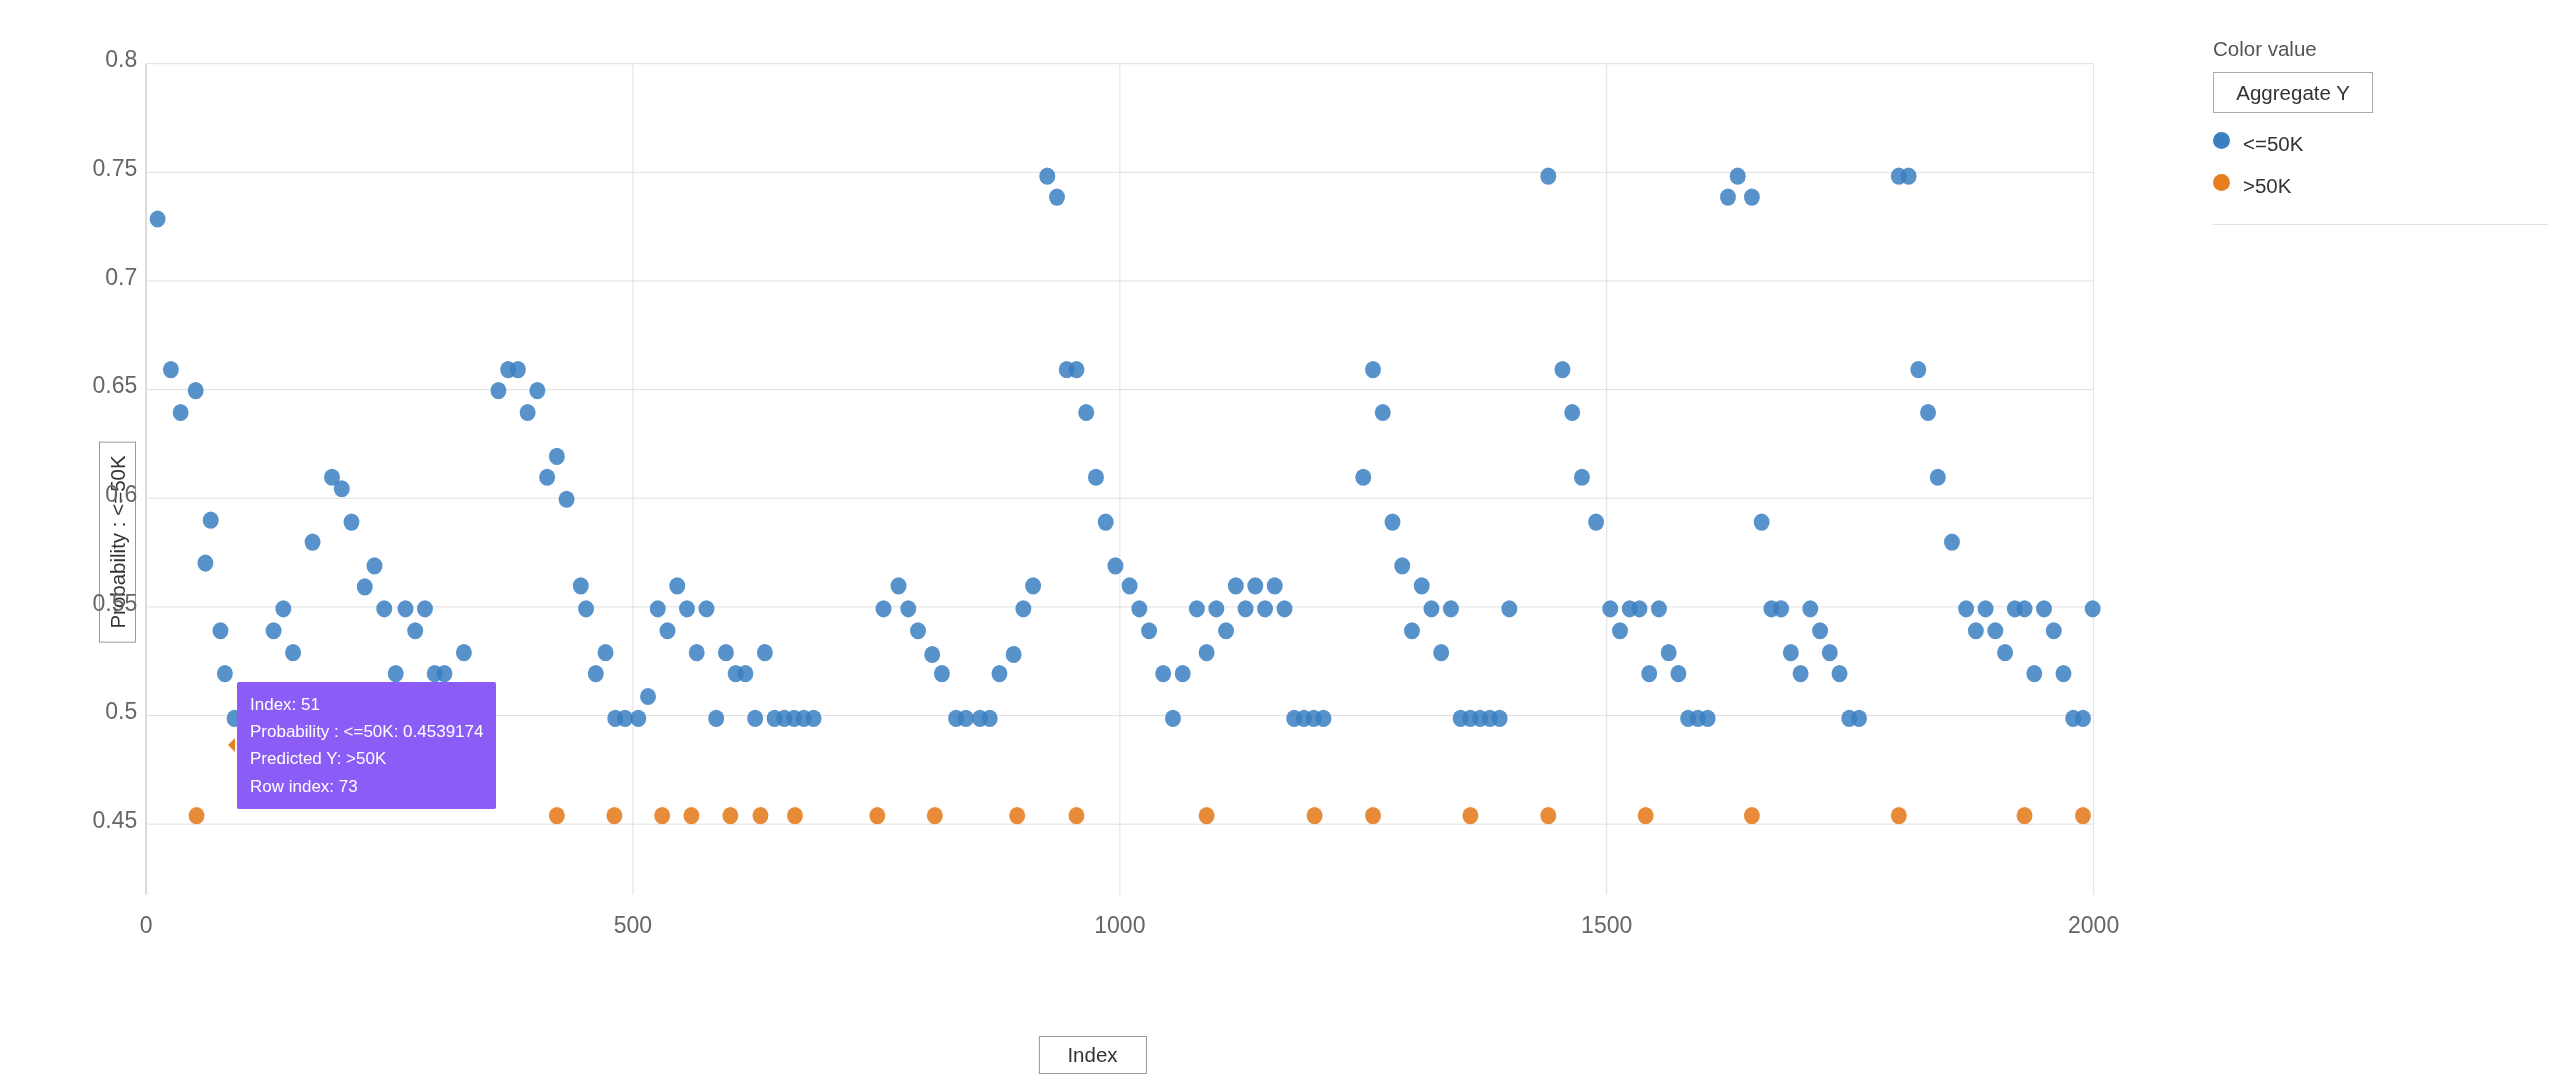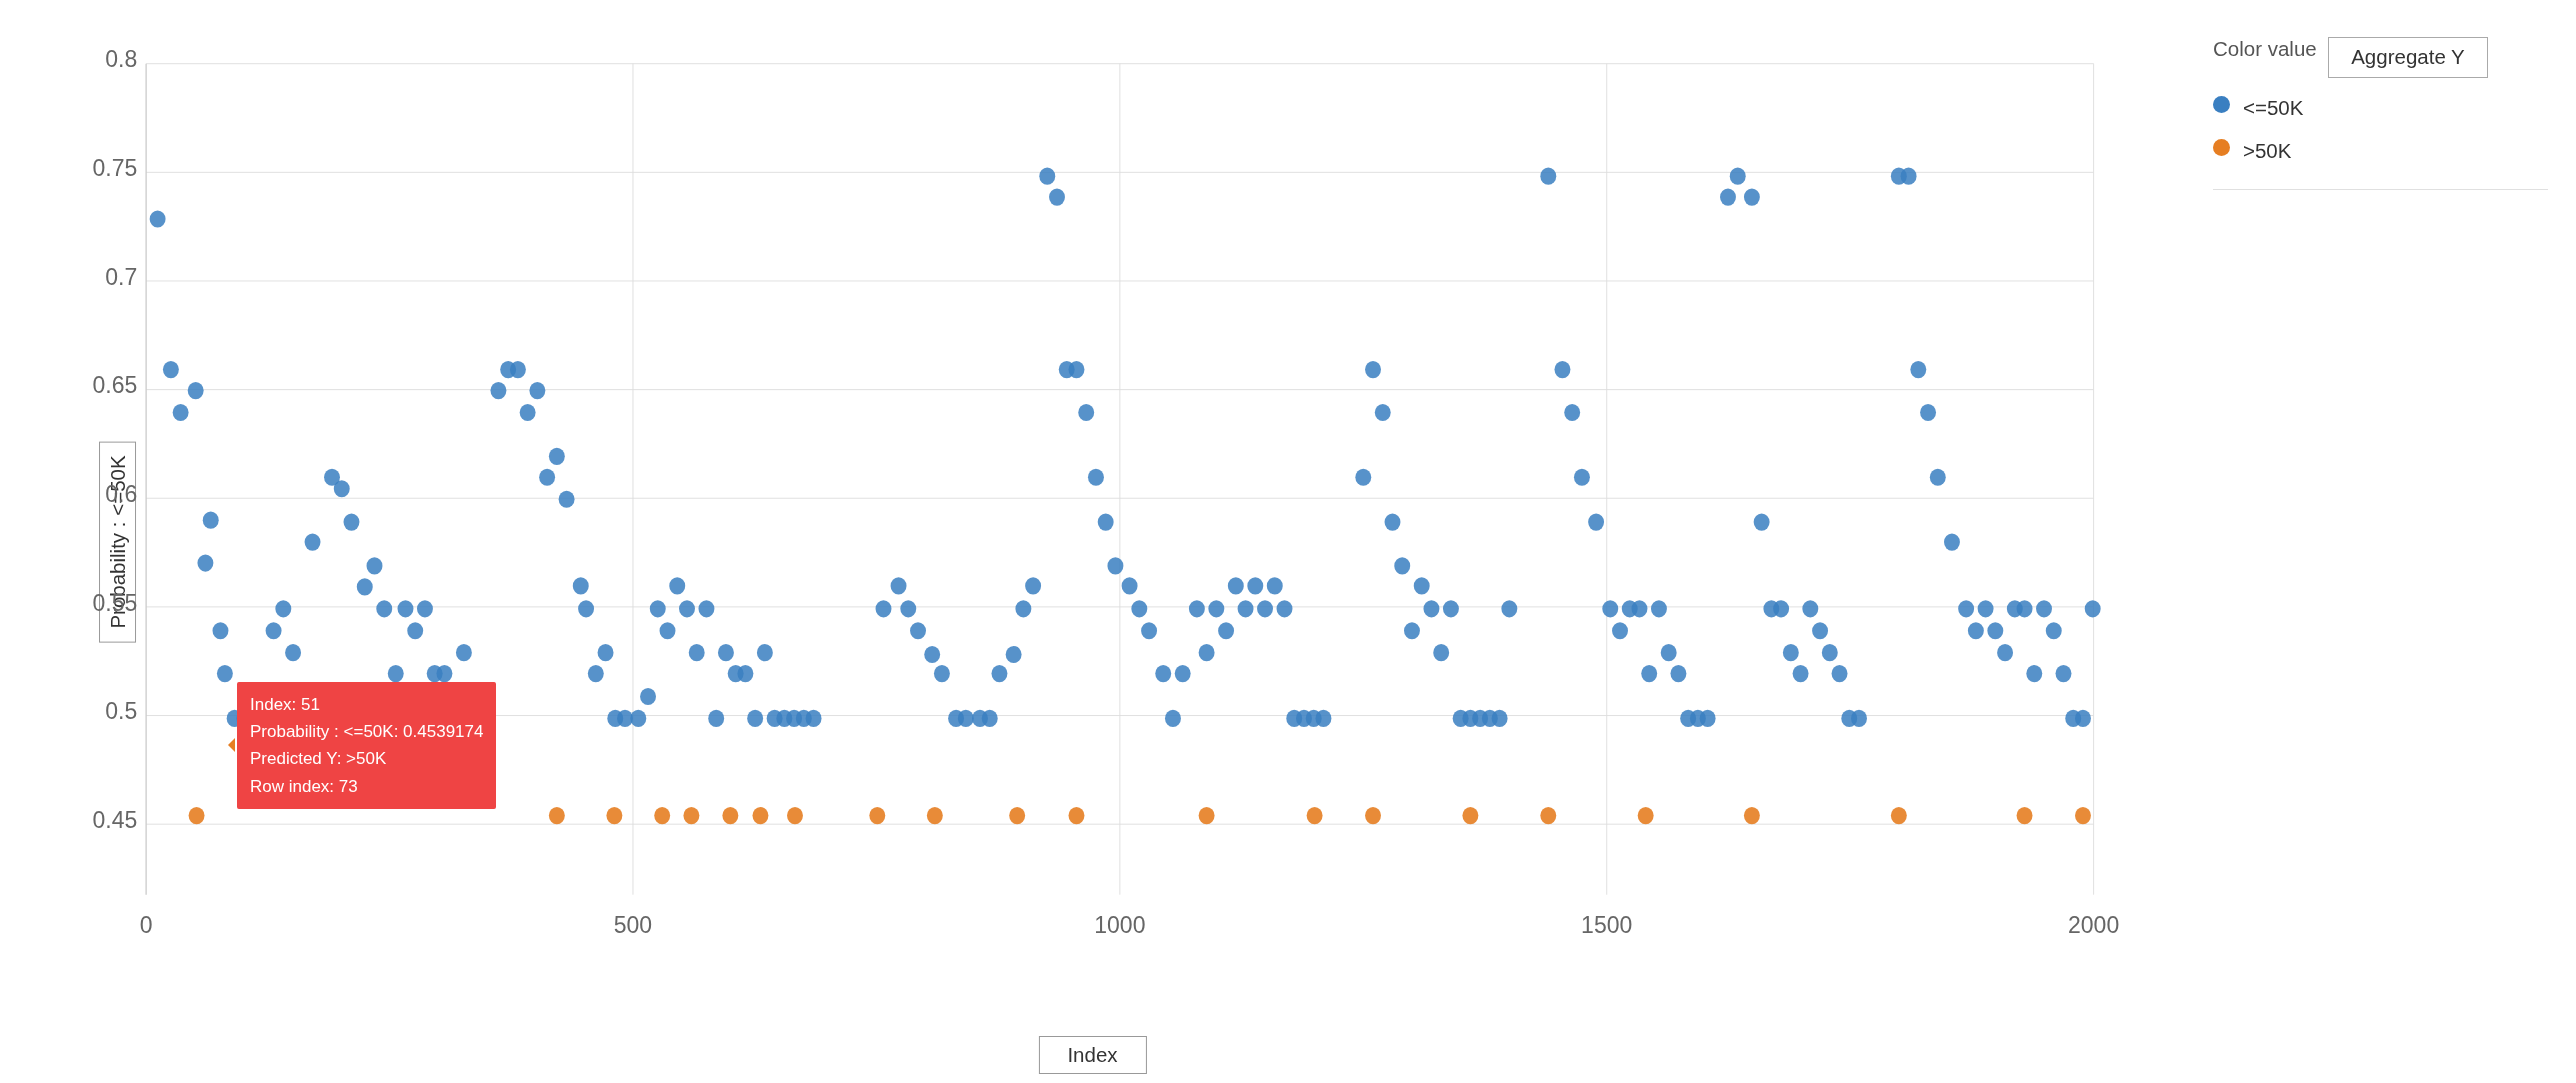--- a/index.html
+++ b/index.html
@@ -50,21 +50,21 @@
       left: 50%;
       transform: translateX(-50%);
       border: 1.4px solid #999;
       padding: 6px 28px;
       font-size: 20.5px;
       background: #fff;
     }
 
     .tooltip {
       position: absolute;
-      background: #ef4444;
+      background: #8b5cf6;
       color: #fff;
       padding: 9.3px 13px;
       font-size: 17px;
       line-height: 1.6;
       border-radius: 1.9px;
       pointer-events: none;
       left: 144px;
       bottom: 181px;
       margin-top: 16px;
     }
@@ -84,21 +84,21 @@
     .sidebar {
       width: 391px;
       padding: 37px 28px;
       display: flex;
       flex-direction: column;
       gap: 18.6px;
     }
 
     .color-value-section, .chart-type-section {
       display: flex;
-      flex-direction: row;
+      flex-direction: column;
       gap: 11.2px;
     }
 
     .section-title {
       font-size: 20.5px;
       color: #555;
       font-weight: normal;
     }
 
     .color-value-box {

